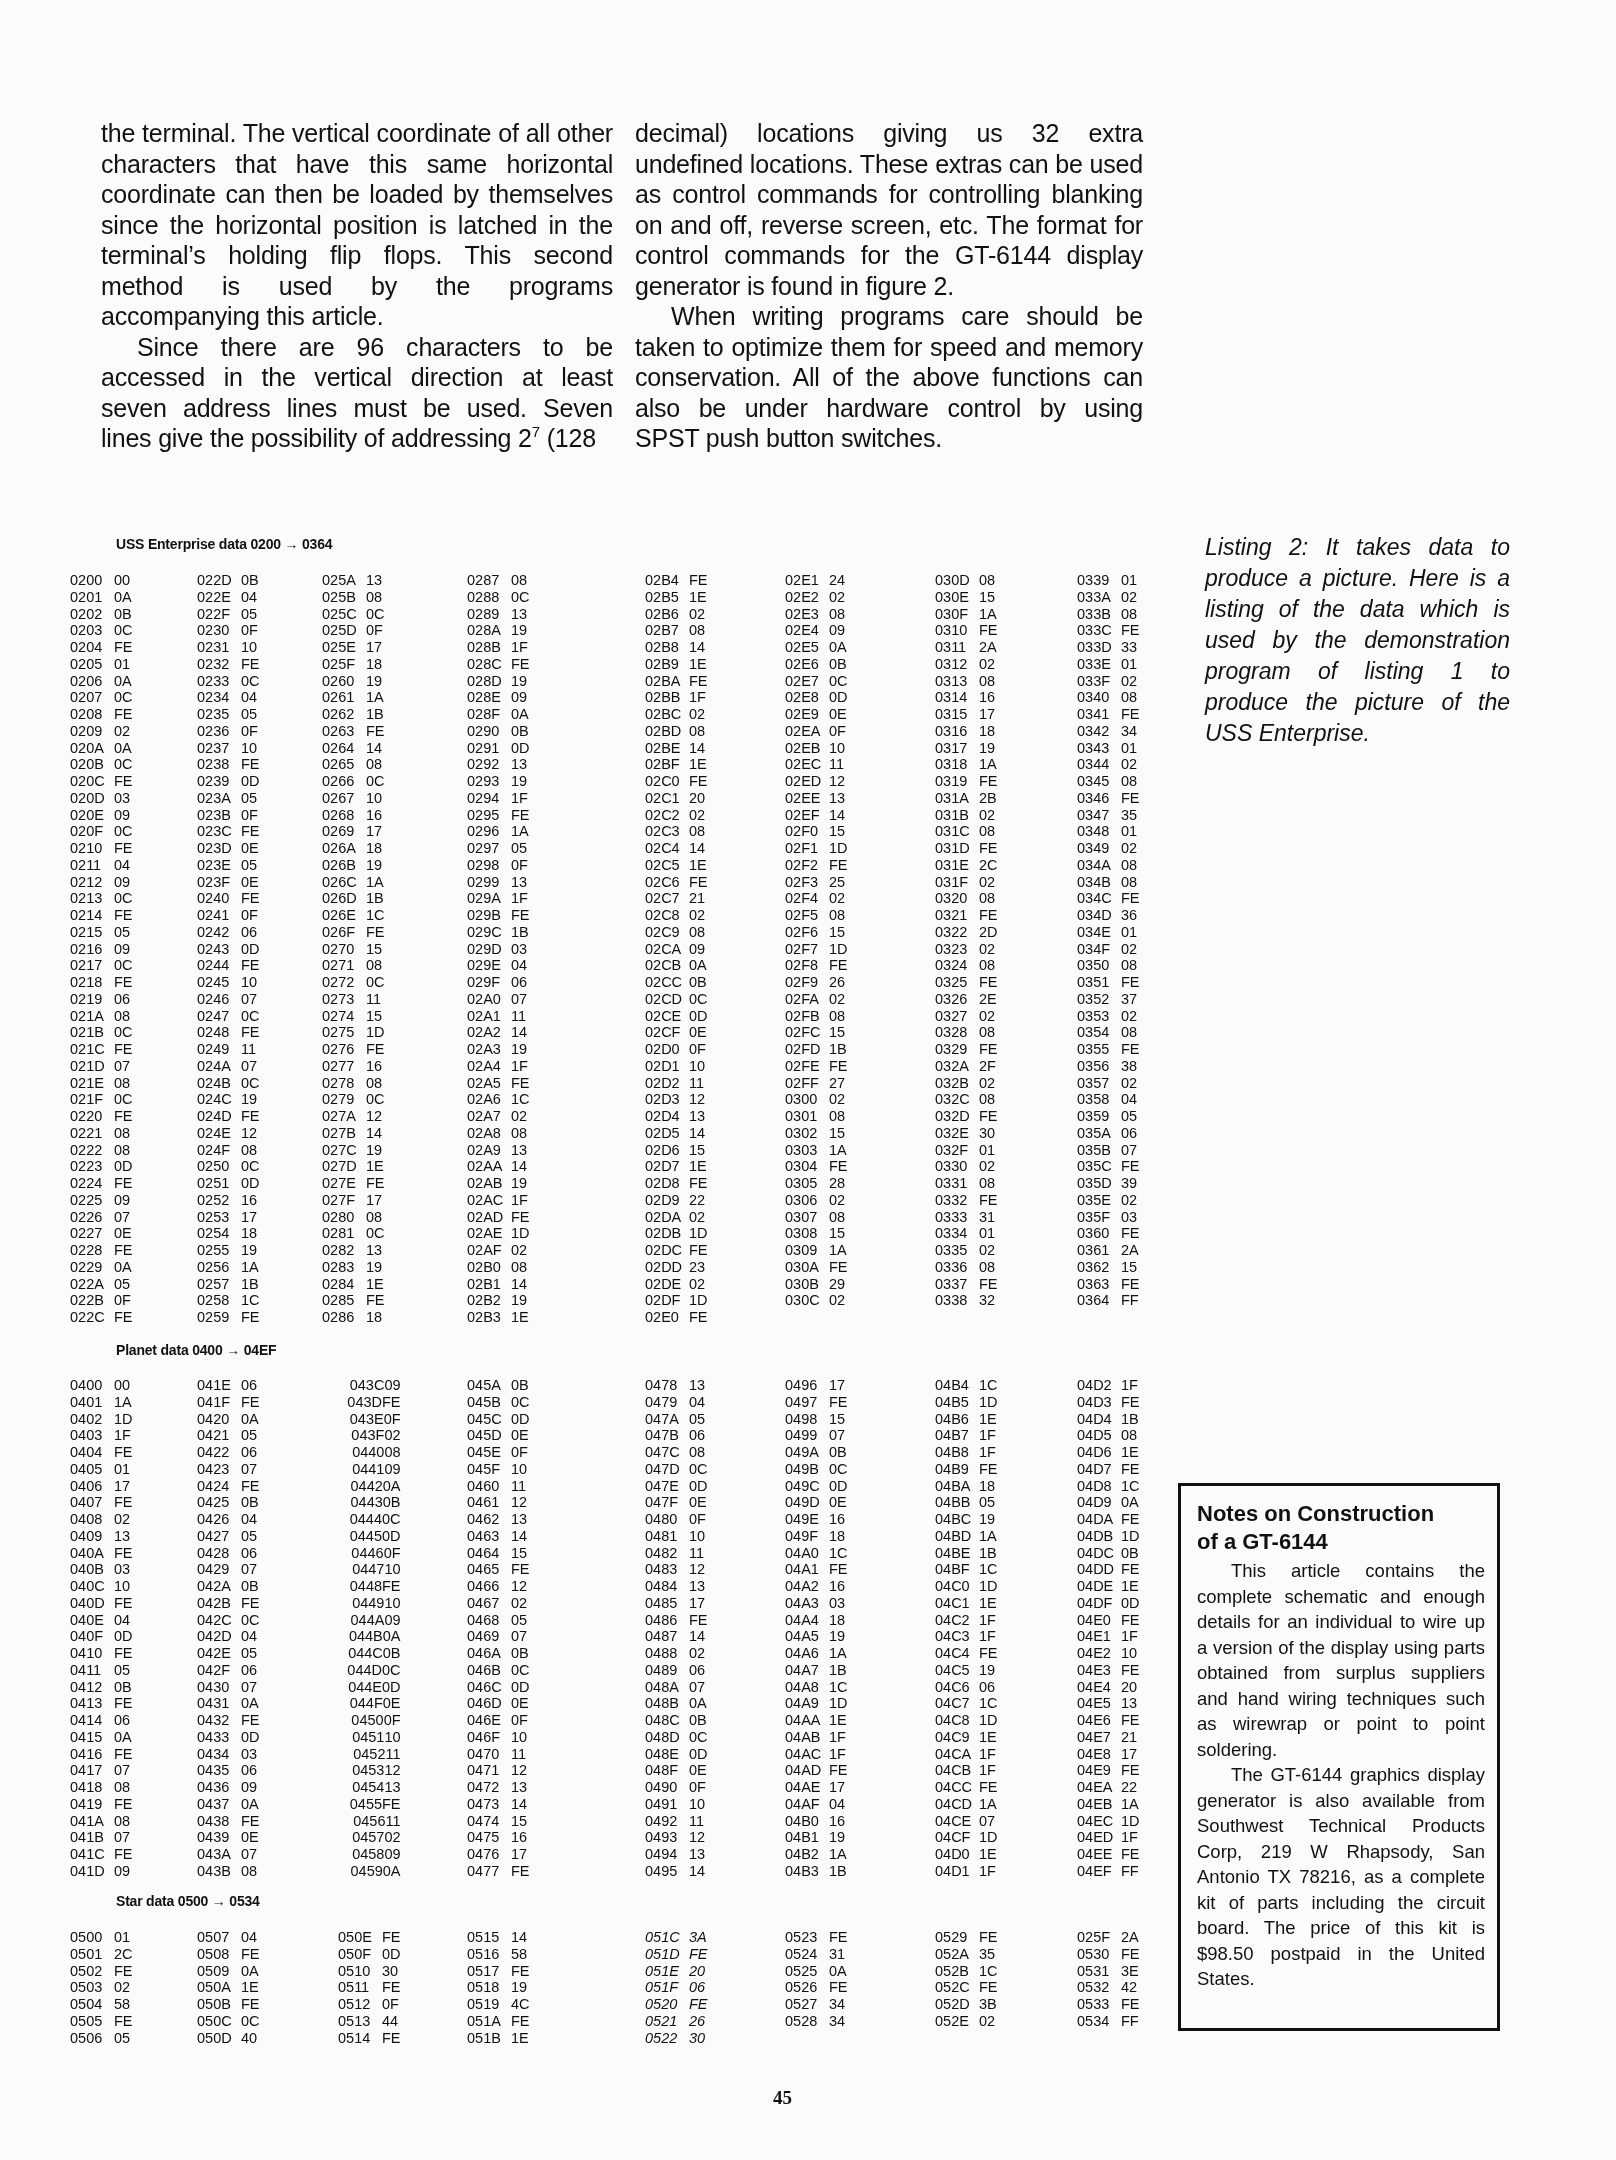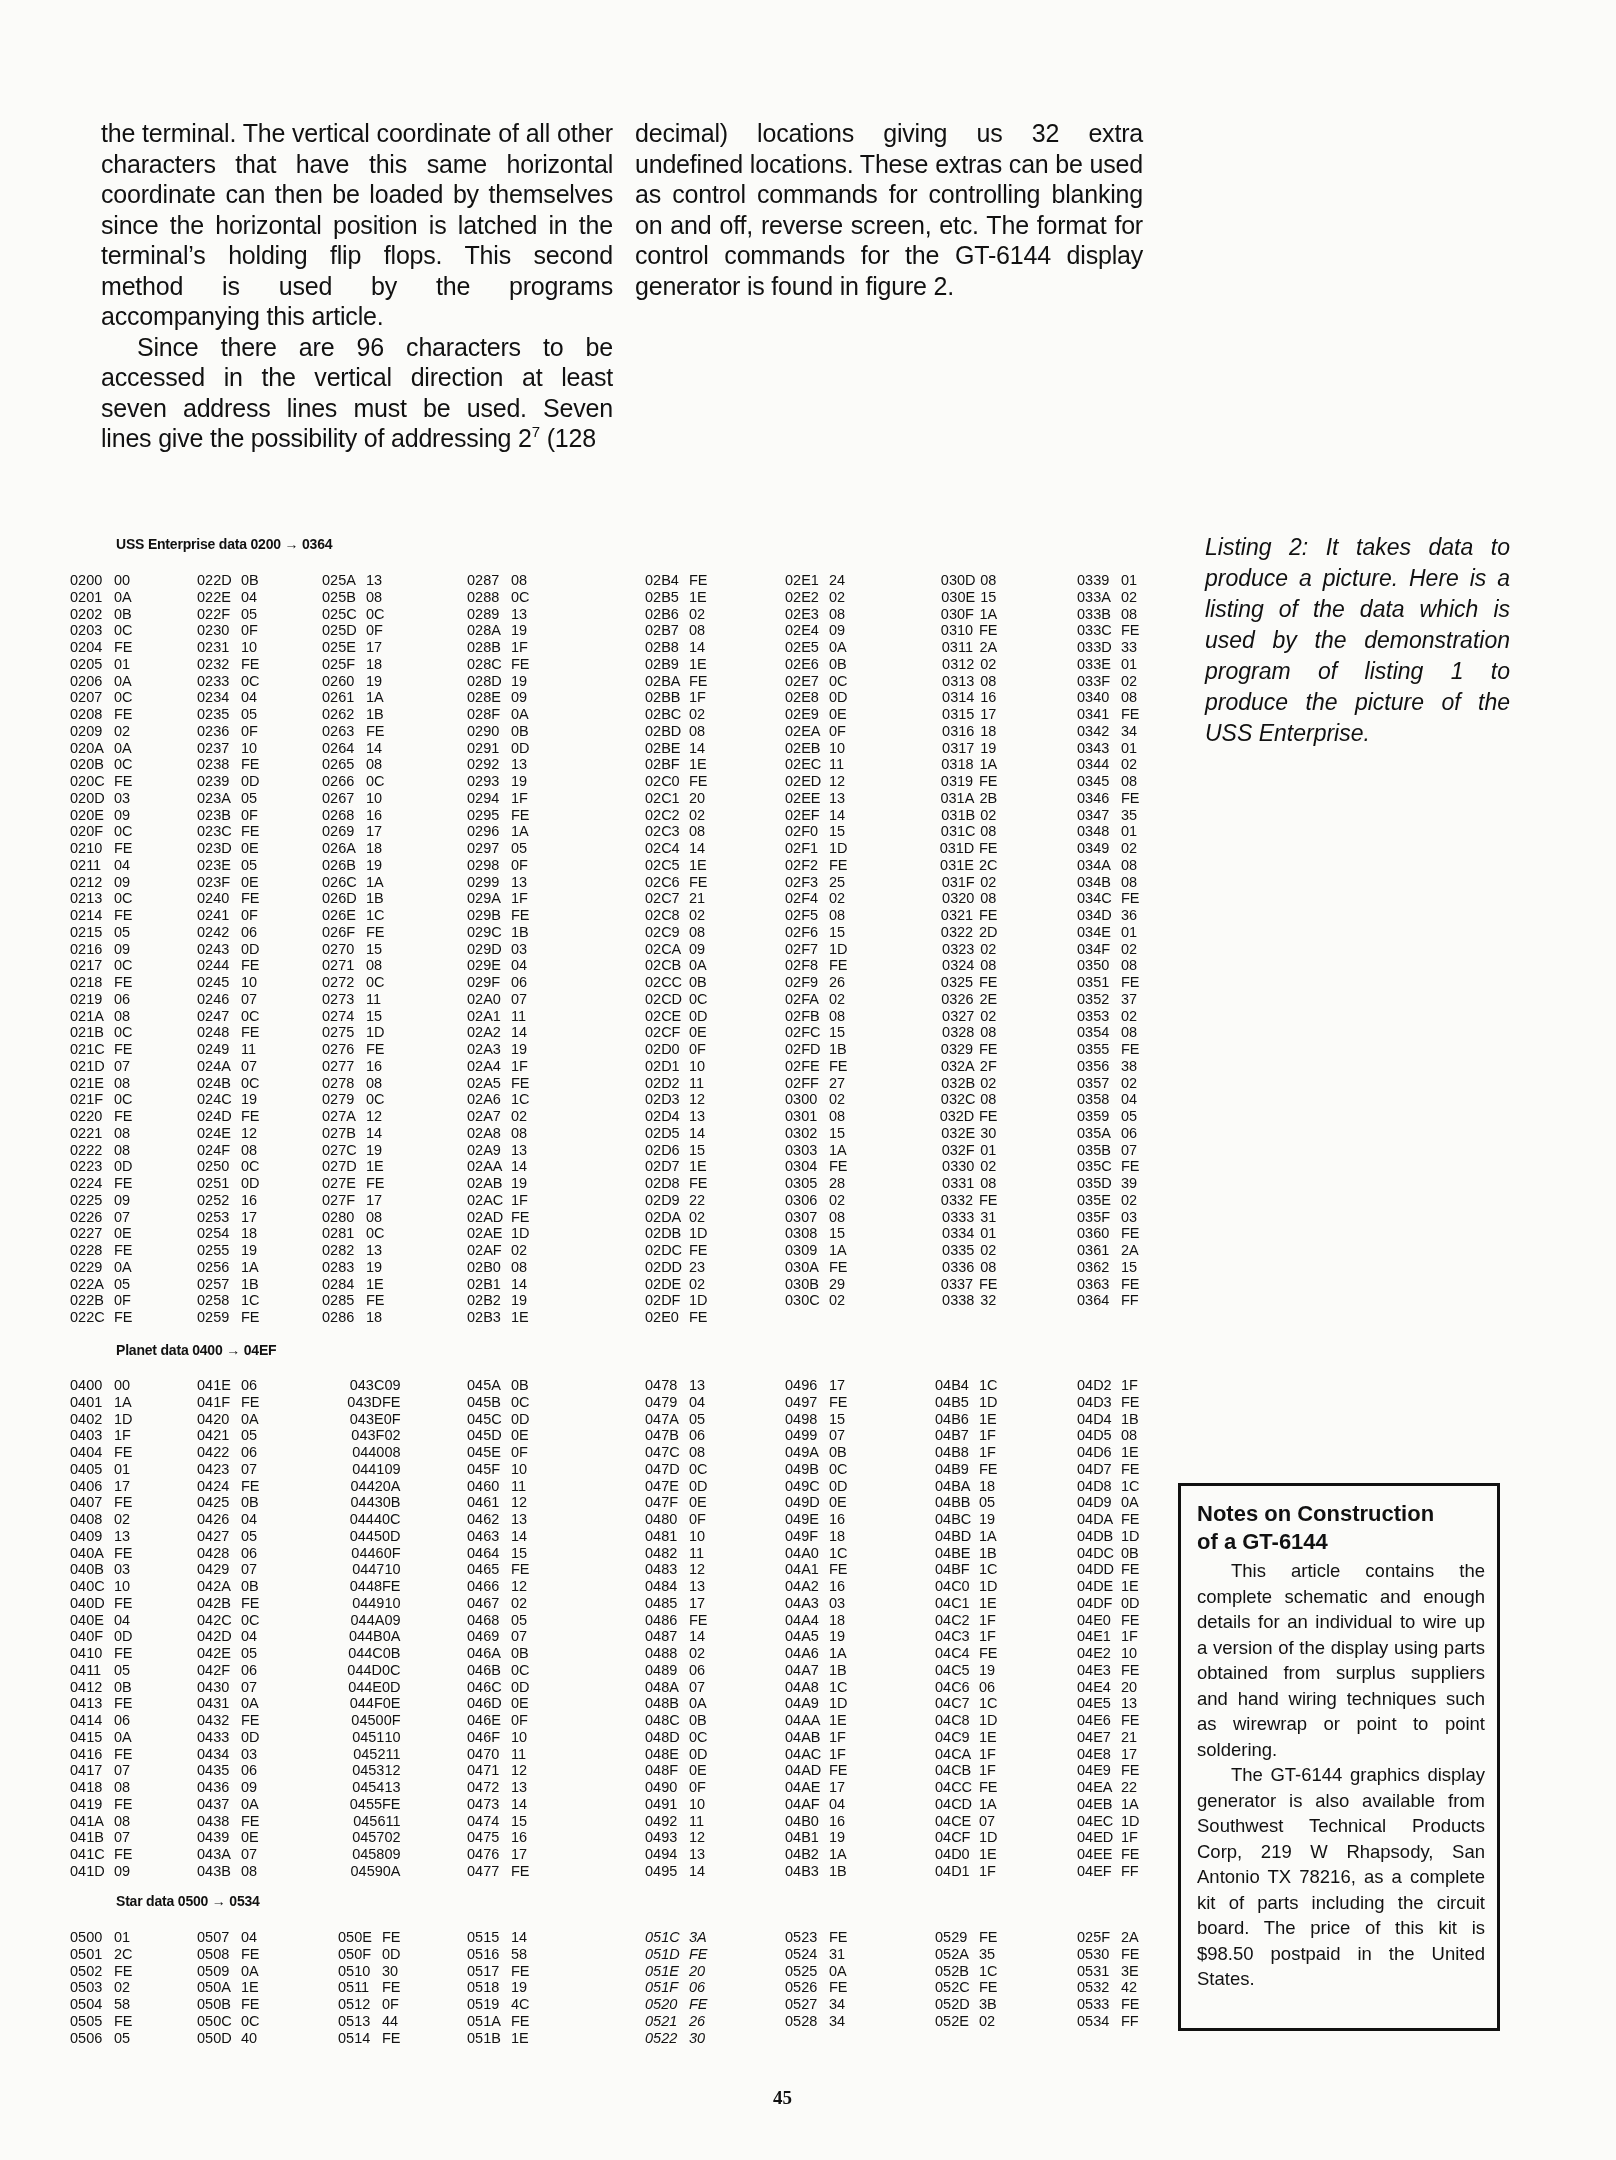--- a/index.html
+++ b/index.html
@@ -51,20 +51,21 @@
 </head>
 <body>
 
 <div id="col-left" class="body-col">
   <p>the terminal. The vertical coordinate of all other characters that have this same horizontal coordinate can then be loaded by themselves since the horizontal position is latched in the terminal’s holding flip flops. This second method is used by the programs accompanying this article.</p>
   <p class="indent"><span>Since there are 96 characters to be accessed in the vertical direction at least seven address lines must be used. Seven lines give the possibility of addressing 2</span><sup>7</sup><span> (128</span></p>
 </div>
 
 <div id="col-right" class="body-col">
   <p>decimal) locations giving us 32 extra undefined locations. These extras can be used as control commands for controlling blanking on and off, reverse screen, etc. The format for control commands for the GT-6144 display generator is found in figure 2.</p>
+  <p class="indent">When writing programs care should be taken to optimize them for speed and memory conservation. All of the above functions can also be under hardware control by using SPST push button switches.</p>
 </div>
 
 <div class="sec-title" style="left:72px; top:536px;">USS Enterprise data 0200 → 0364</div>
 <div class="hexgrid" id="grid-0" style="left:70px; top:572px;">
     <div class="hexcol" style="left: 0px;">
       <div class="hexrow"><span class="addr">0200</span><span class="val">00</span></div>
       <div class="hexrow"><span class="addr">0201</span><span class="val">0A</span></div>
       <div class="hexrow"><span class="addr">0202</span><span class="val">0B</span></div>
       <div class="hexrow"><span class="addr">0203</span><span class="val">0C</span></div>
       <div class="hexrow"><span class="addr">0204</span><span class="val">FE</span></div>
@@ -336,21 +337,21 @@
       <div class="hexrow"><span class="addr">0304</span><span class="val">FE</span></div>
       <div class="hexrow"><span class="addr">0305</span><span class="val">28</span></div>
       <div class="hexrow"><span class="addr">0306</span><span class="val">02</span></div>
       <div class="hexrow"><span class="addr">0307</span><span class="val">08</span></div>
       <div class="hexrow"><span class="addr">0308</span><span class="val">15</span></div>
       <div class="hexrow"><span class="addr">0309</span><span class="val">1A</span></div>
       <div class="hexrow"><span class="addr">030A</span><span class="val">FE</span></div>
       <div class="hexrow"><span class="addr">030B</span><span class="val">29</span></div>
       <div class="hexrow"><span class="addr">030C</span><span class="val">02</span></div>
     </div>
-    <div class="hexcol" style="left: 865px; text-align: center;">
+    <div class="hexcol" style="left: 865px;">
       <div class="hexrow"><span class="addr">030D</span><span class="val">08</span></div>
       <div class="hexrow"><span class="addr">030E</span><span class="val">15</span></div>
       <div class="hexrow"><span class="addr">030F</span><span class="val">1A</span></div>
       <div class="hexrow"><span class="addr">0310</span><span class="val">FE</span></div>
       <div class="hexrow"><span class="addr">0311</span><span class="val">2A</span></div>
       <div class="hexrow"><span class="addr">0312</span><span class="val">02</span></div>
       <div class="hexrow"><span class="addr">0313</span><span class="val">08</span></div>
       <div class="hexrow"><span class="addr">0314</span><span class="val">16</span></div>
       <div class="hexrow"><span class="addr">0315</span><span class="val">17</span></div>
       <div class="hexrow"><span class="addr">0316</span><span class="val">18</span></div>

